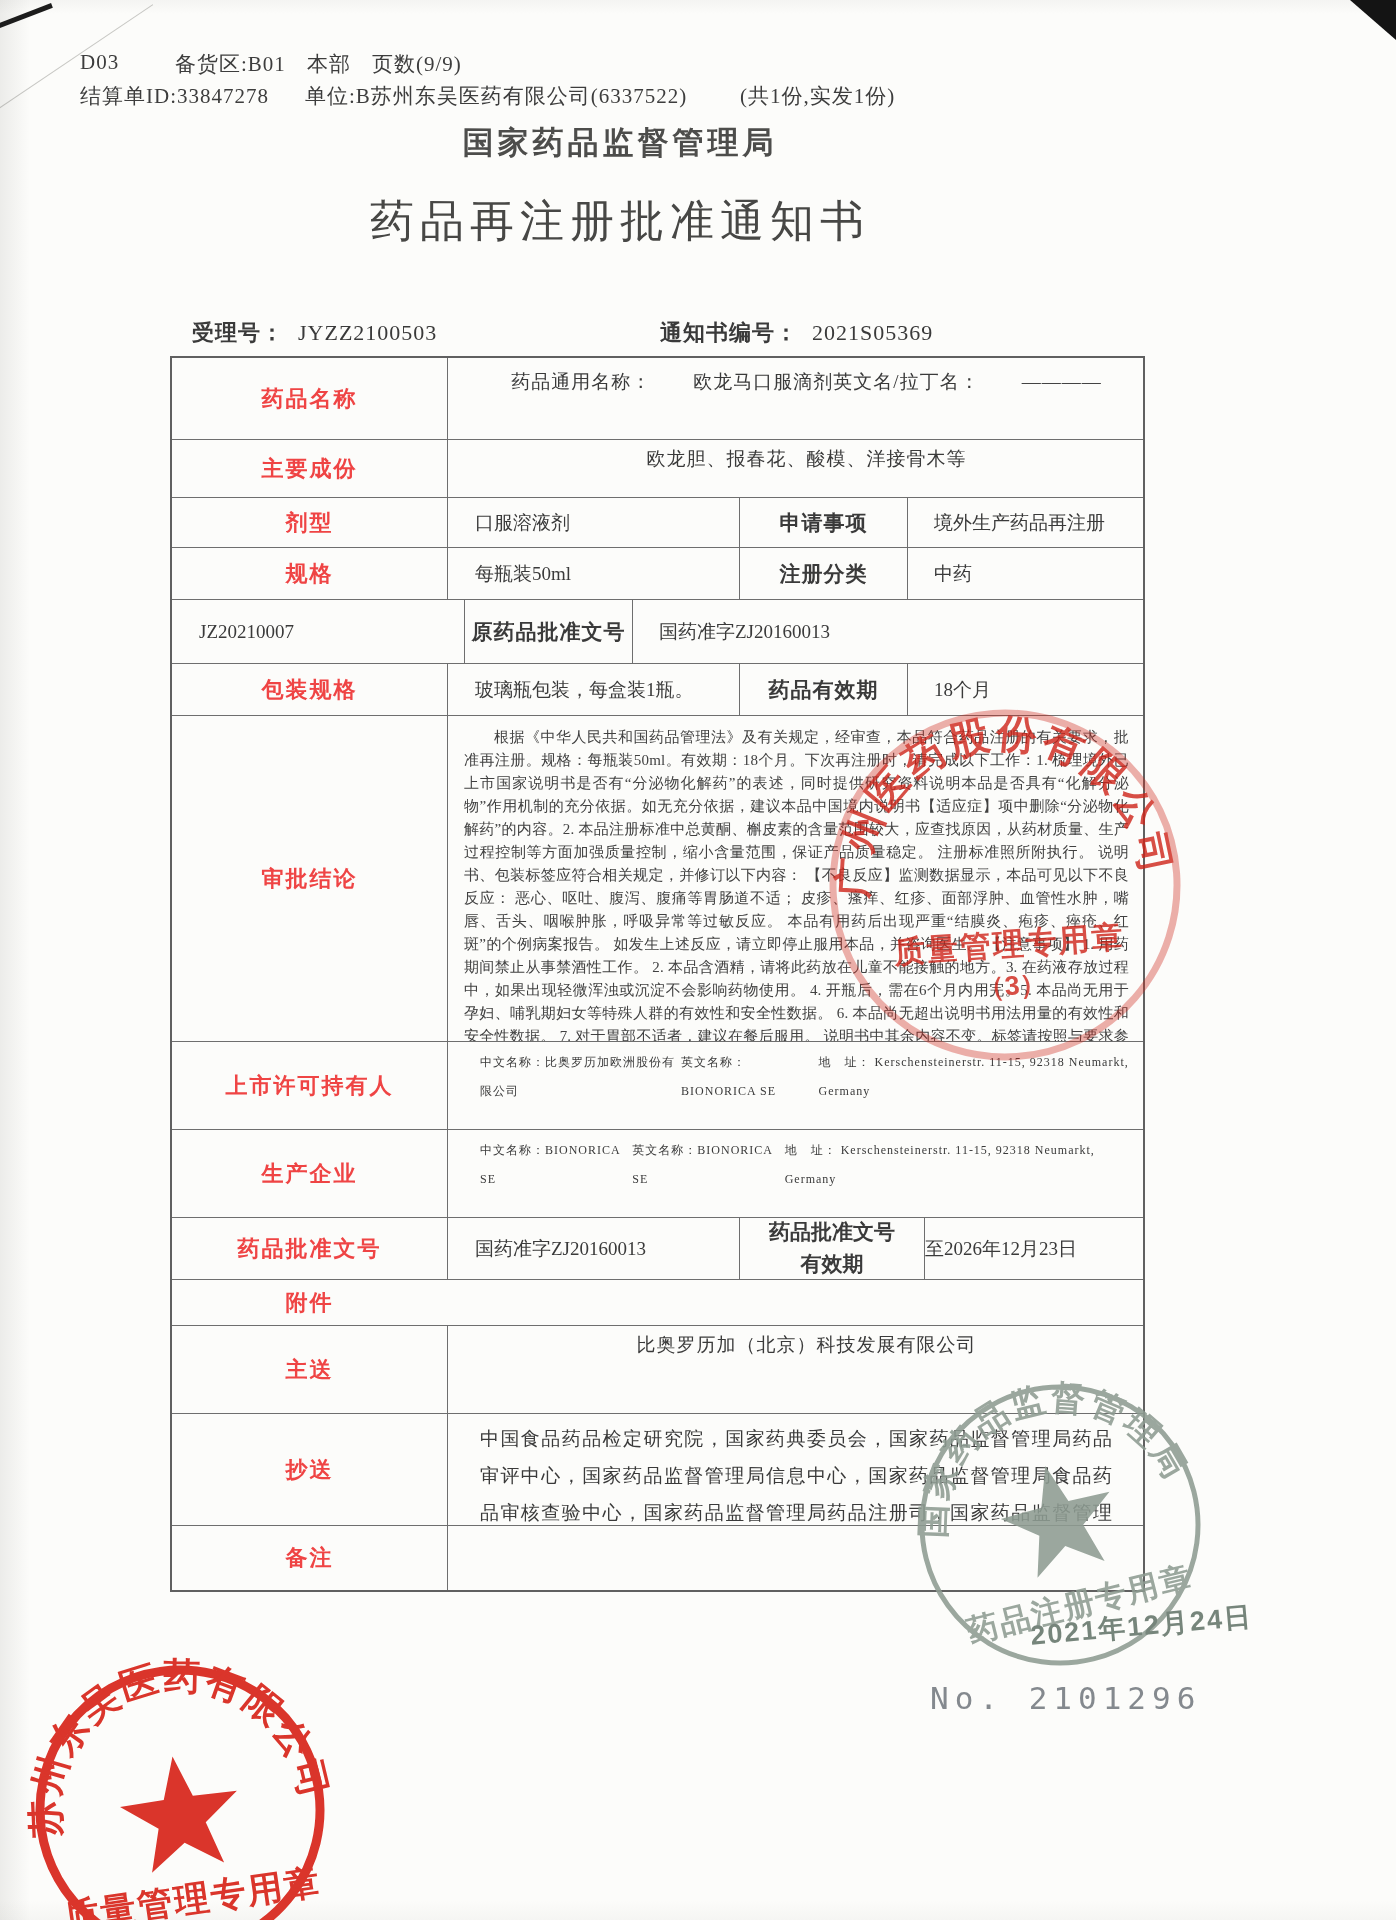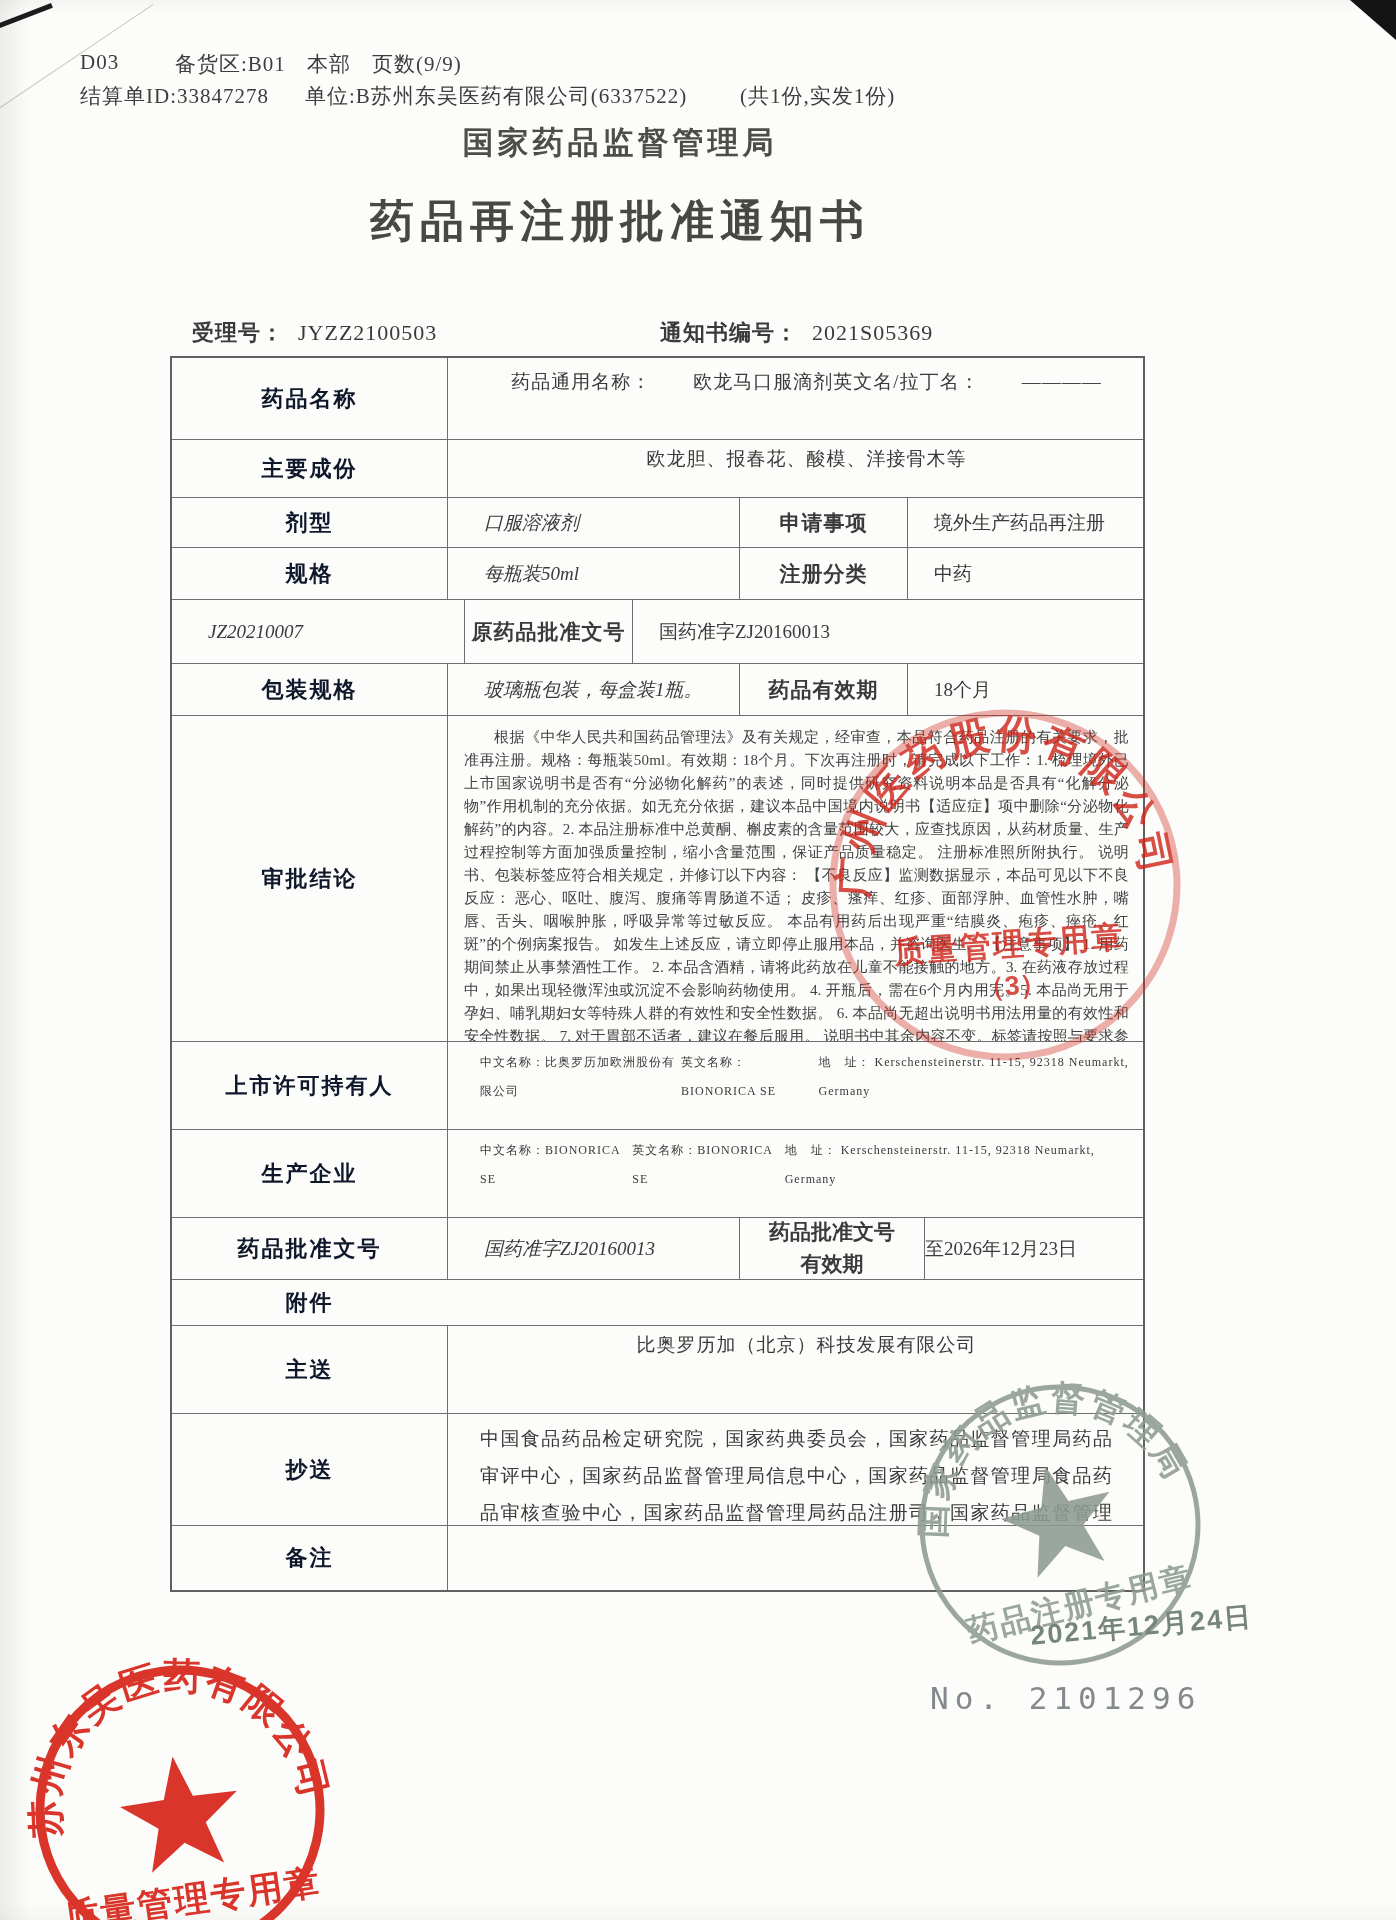--- a/index.html
+++ b/index.html
@@ -20,46 +20,46 @@
     transform:rotate(-21deg);z-index:5;}
   .crease{position:absolute;left:-30px;top:60px;width:200px;height:1px;background:rgba(100,100,95,.35);
     transform:rotate(-34deg);z-index:1;}
 
   
   .meta{position:absolute;font-size:21px;letter-spacing:1px;color:#3d3d3d;white-space:nowrap;z-index:2;}
 
   
   .titles{position:absolute;left:170px;top:122px;width:900px;text-align:center;z-index:2;}
   .t1{font-size:31px;font-weight:bold;letter-spacing:4px;color:#4d4d4b;}
-  .t2{font-size:44px;font-weight:bold;letter-spacing:6px;color:#474745;margin-top:28px;}
+  .t2{font-size:44px;font-weight:normal;letter-spacing:6px;color:#474745;margin-top:28px;}
 
   .numbers{position:absolute;left:0;top:318px;width:1396px;font-size:22px;z-index:2;}
   .numbers .acc{position:absolute;left:192px;}
   .numbers .not{position:absolute;left:660px;}
   .numlabel{font-weight:bold;letter-spacing:1px;}
   .numval{margin-left:14px;letter-spacing:1px;}
 
   
   .doc-table{position:absolute;left:170px;top:356px;width:975px;border:2px solid #606060;z-index:2;
     background:transparent;box-sizing:border-box;}
   .tr{display:flex;box-sizing:border-box;border-bottom:1px solid #6e6e6e;}
   .tr:last-child{border-bottom:none;}
   .td{box-sizing:border-box;overflow:hidden;}
   .td + .td{border-left:1px solid #6e6e6e;}
   .lbl{width:275px;display:flex;align-items:center;justify-content:center;text-align:center;
-    font-weight:bold;font-size:22px;letter-spacing:2px;white-space:pre-line;color:#0f172a;flex:none;}
+    font-weight:bold;font-size:22px;letter-spacing:2px;white-space:pre-line;color:#ef4444;flex:none;}
   .val{flex:1;display:flex;justify-content:center;padding:6px 10px 6px 32px;
     font-size:19px;letter-spacing:1px;}
   .w3{width:168px;flex:none;display:flex;align-items:center;justify-content:center;text-align:center;
     font-weight:bold;font-size:21px;letter-spacing:1px;white-space:pre-line;}
   .w4{width:240px;flex:none;display:flex;align-items:center;padding-left:26px;font-size:19px;}
   .w3b{width:185px;flex:none;display:flex;align-items:center;justify-content:center;text-align:center;
     font-weight:bold;font-size:21px;white-space:pre-line;line-height:1.5;}
   .w4b{width:223px;flex:none;display:flex;align-items:center;font-size:19px;}
-  .mid{width:292px;flex:none;display:flex;align-items:center;padding-left:36px;font-size:19px;box-sizing:border-box;font-style:italic;}
+  .mid{width:292px;flex:none;display:flex;align-items:center;padding-left:27px;font-size:19px;box-sizing:border-box;}
   .two-line div{line-height:36px;}
   .inline-gap{margin-left:42px;}
   .conclusion{display:block;font-size:15px;line-height:23px;text-align:justify;
     padding:10px 14px 8px 16px;letter-spacing:0.2px;color:#414141;}
   .conclusion p{margin:0;text-indent:2em;}
   .lines3 div{line-height:28.5px;font-size:12px;}
   .cc-text{line-height:37px;font-size:19px;text-align:justify;padding-right:30px;}
 
   
   svg.stamp{position:absolute;z-index:6;}

